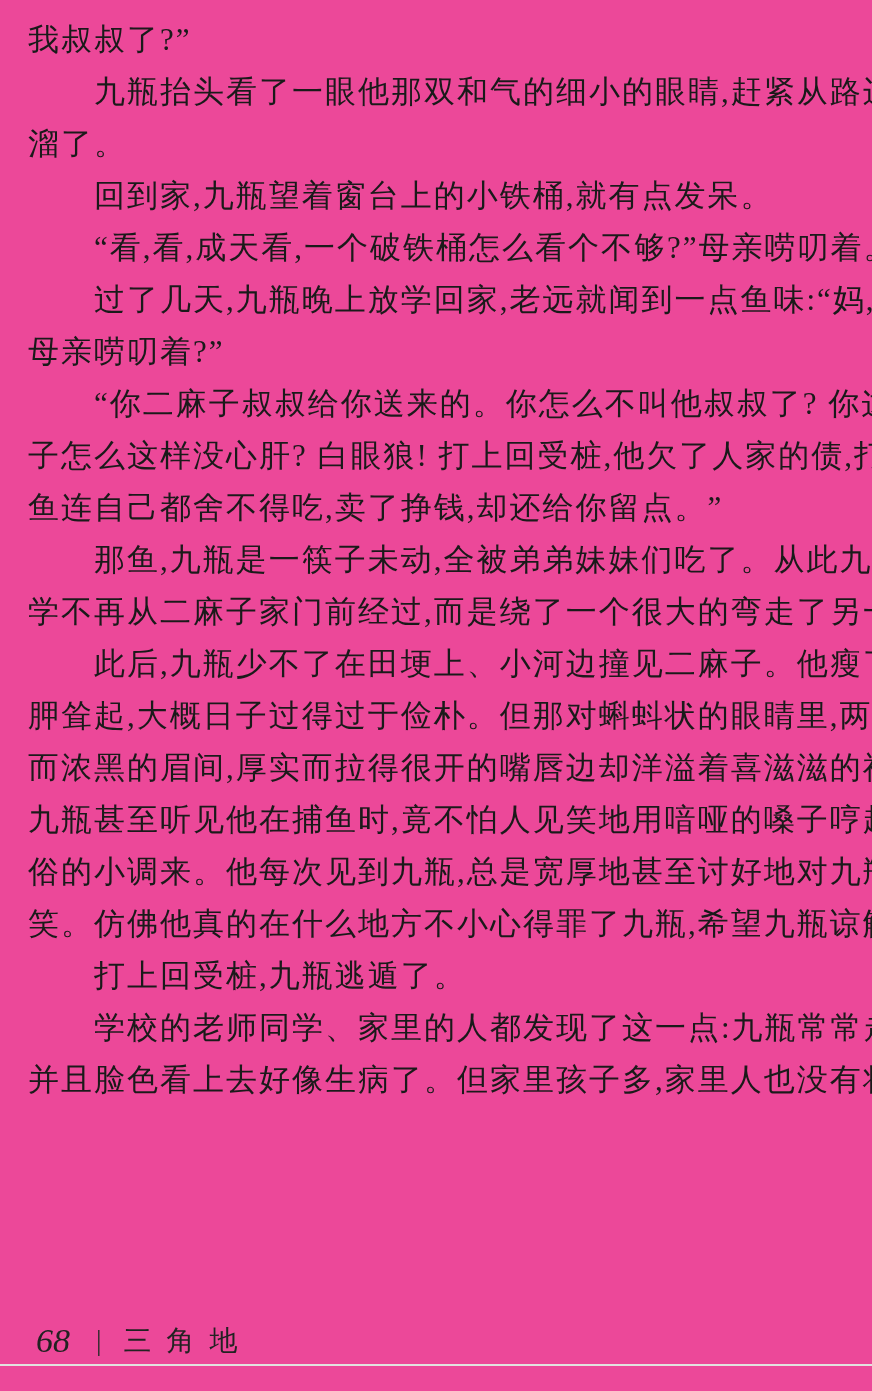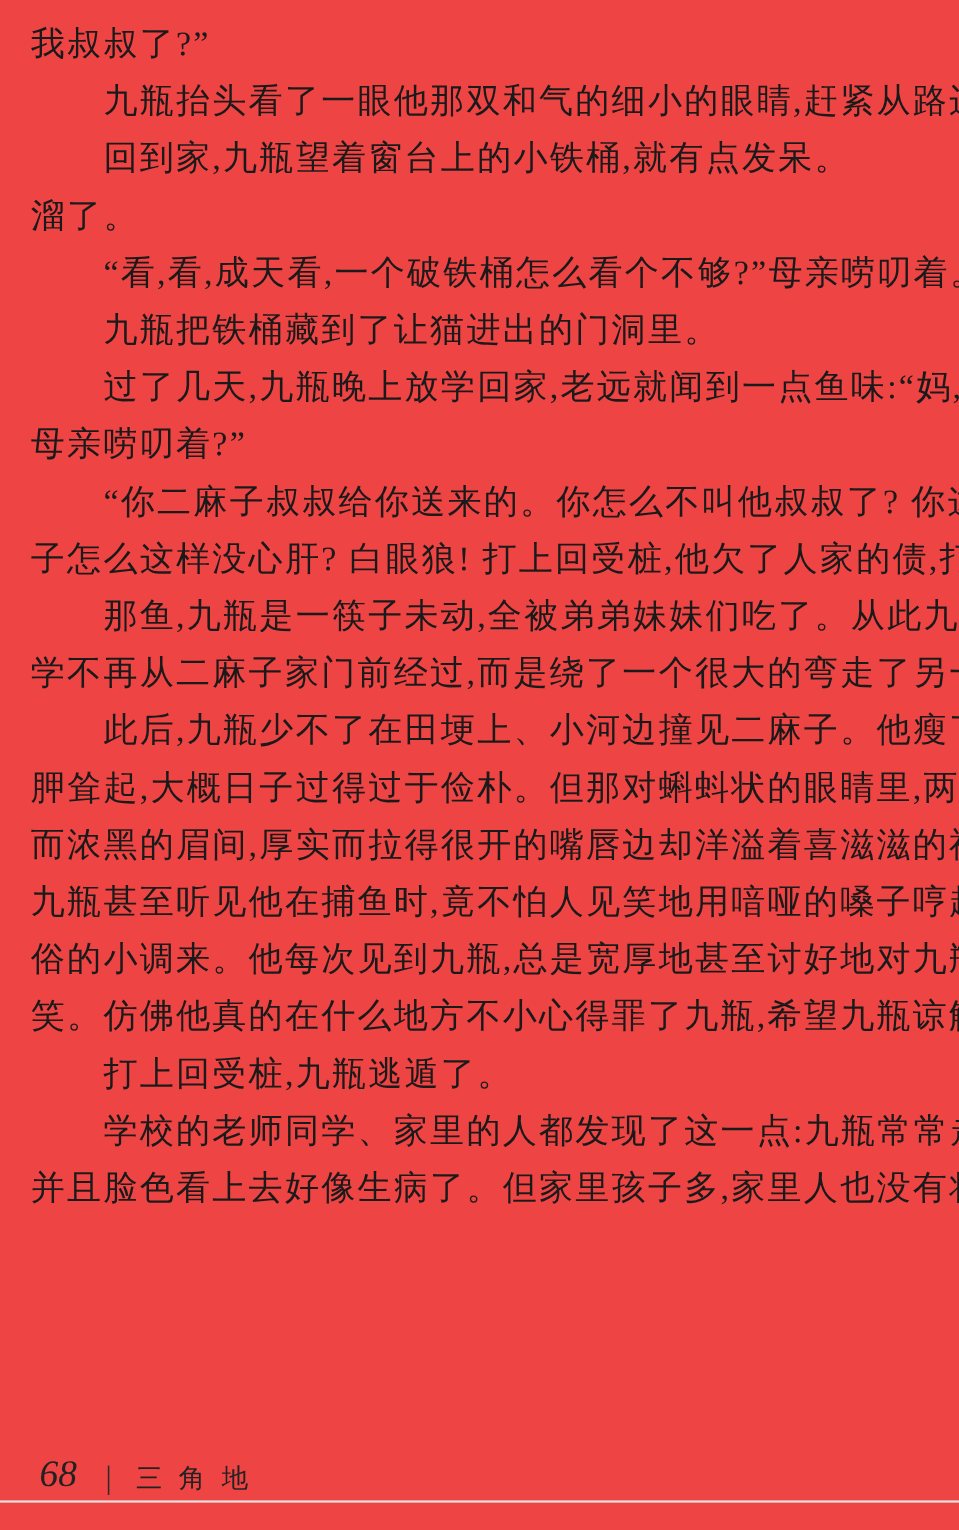--- a/index.html
+++ b/index.html
@@ -4,21 +4,21 @@
 <style>
   html, body {
     margin: 0;
     padding: 0;
     background: #ffffff;
   }
   .page {
     position: relative;
     width: 872px;
     height: 1391px;
-    background: #ef4444;
+    background: #ec4899;
     overflow: hidden;
     font-family: "Liberation Serif", "DejaVu Serif", serif;
     color: #1a1a1a;
   }
   .page-body {
     position: absolute;
     left: 28px;
     top: 14px;
     width: 816px;
   }
@@ -31,64 +31,64 @@
     text-rendering: optimizeLegibility;
   }
   .line.indent {
     text-indent: 66px;
   }
   .page-footer {
     position: absolute;
     left: 36px;
     top: 1322px;
     display: flex;
-    align-items: flex-end;
+    align-items: center;
   }
   .page-number {
     font-style: italic;
     font-size: 34px;
     color: #222222;
   }
   .footer-divider {
     font-size: 28px;
     color: #2a2a2a;
     margin: 0 22px 0 26px;
     transform: scaleY(1.05);
     display: inline-block;
   }
   .book-title {
-    font-size: 24px;
+    font-size: 28px;
     letter-spacing: 15px;
     color: #222222;
   }
   .bottom-edge {
     position: absolute;
     left: 0;
     top: 1364px;
     width: 872px;
     height: 2px;
     background: #e2e2e0;
   }
 </style>
 </head>
 <body>
 
 <div class="page">
 
   <div class="page-body">
       <div class="line">我叔叔了?”</div>
       <div class="line indent">九瓶抬头看了一眼他那双和气的细小的眼睛,赶紧从路边上</div>
+      <div class="line">溜了。</div>
       <div class="line indent">回到家,九瓶望着窗台上的小铁桶,就有点发呆。</div>
-      <div class="line">溜了。</div>
       <div class="line indent">“看,看,成天看,一个破铁桶怎么看个不够?”母亲唠叨着。</div>
-      <div class="line indent">九瓶把铁桶藏到了让猫进出的门洞里。</div>
       <div class="line indent">过了几天,九瓶晚上放学回家,老远就闻到一点鱼味:“妈,哪</div>
       <div class="line">母亲唠叨着?”</div>
       <div class="line indent">“你二麻子叔叔给你送来的。你怎么不叫他叔叔了? 你这孩</div>
       <div class="line">子怎么这样没心肝? 白眼狼! 打上回受桩,他欠了人家的债,打的</div>
+      <div class="line">鱼连自己都舍不得吃,卖了挣钱,却还给你留点。”</div>
       <div class="line indent">那鱼,九瓶是一筷子未动,全被弟弟妹妹们吃了。从此九瓶上</div>
       <div class="line">学不再从二麻子家门前经过,而是绕了一个很大的弯走了另一</div>
       <div class="line indent">此后,九瓶少不了在田埂上、小河边撞见二麻子。他瘦了,肩</div>
       <div class="line">胛耸起,大概日子过得过于俭朴。但那对蝌蚪状的眼睛里,两撇短</div>
       <div class="line">而浓黑的眉间,厚实而拉得很开的嘴唇边却洋溢着喜滋滋的神态。</div>
       <div class="line">九瓶甚至听见他在捕鱼时,竟不怕人见笑地用喑哑的嗓子哼起粗</div>
       <div class="line">俗的小调来。他每次见到九瓶,总是宽厚地甚至讨好地对九瓶笑</div>
       <div class="line">笑。仿佛他真的在什么地方不小心得罪了九瓶,希望九瓶谅解他。</div>
       <div class="line indent">打上回受桩,九瓶逃遁了。</div>
       <div class="line indent">学校的老师同学、家里的人都发现了这一点:九瓶常常走神,</div>

